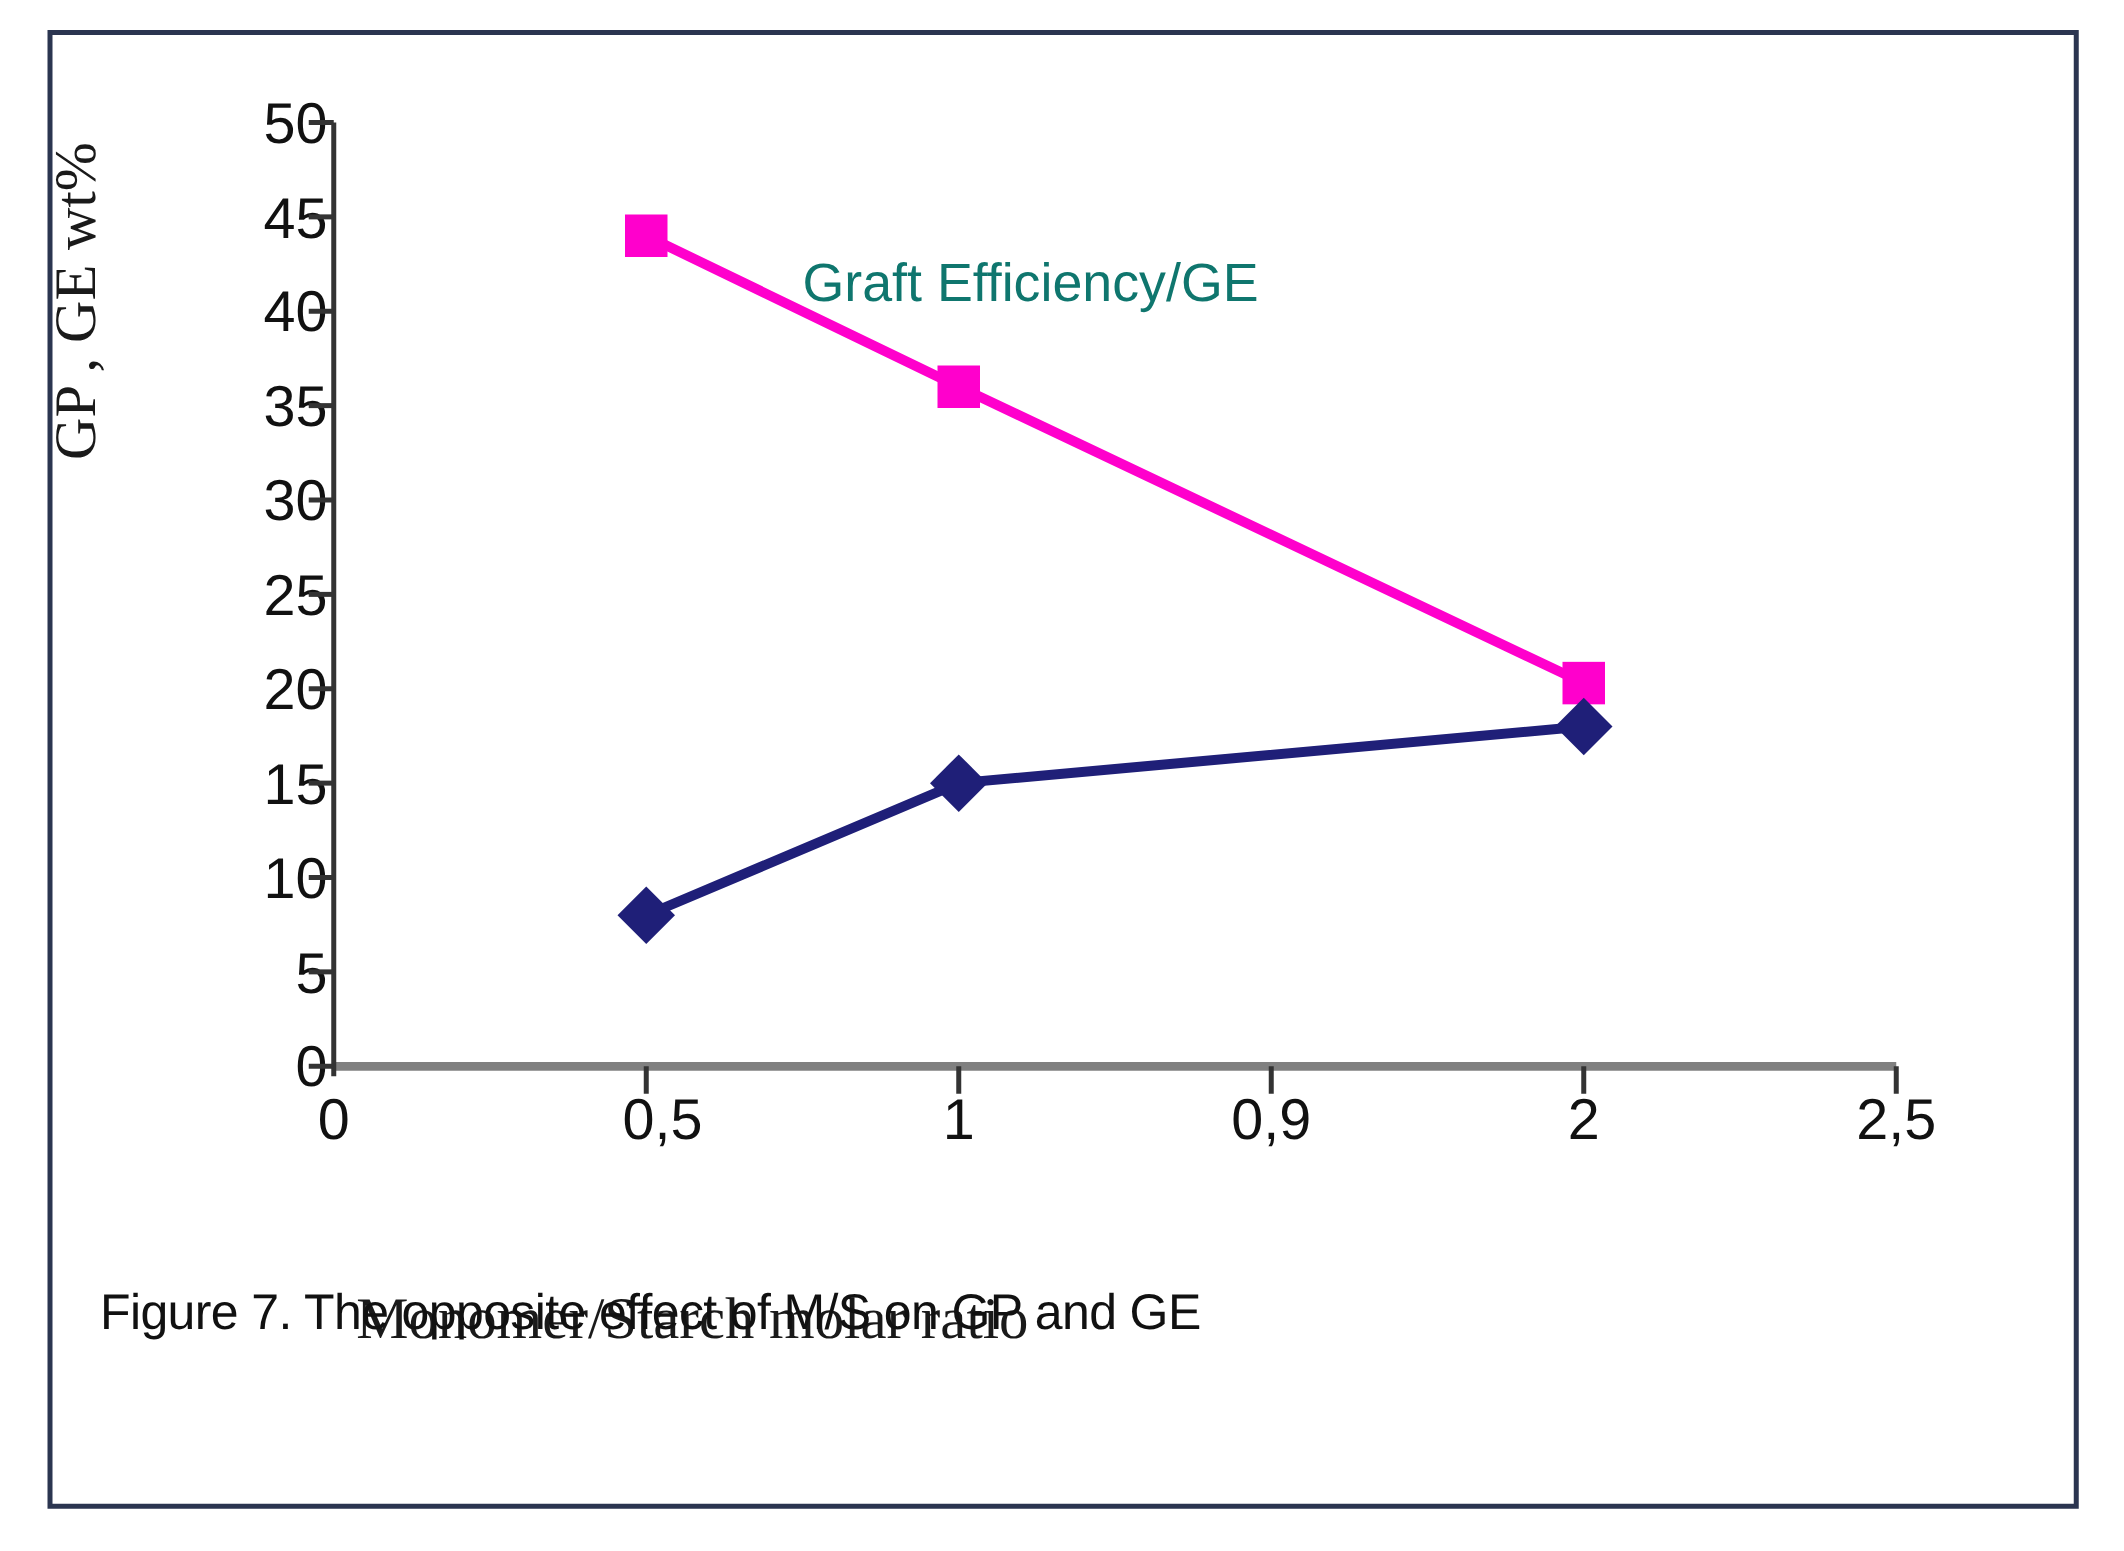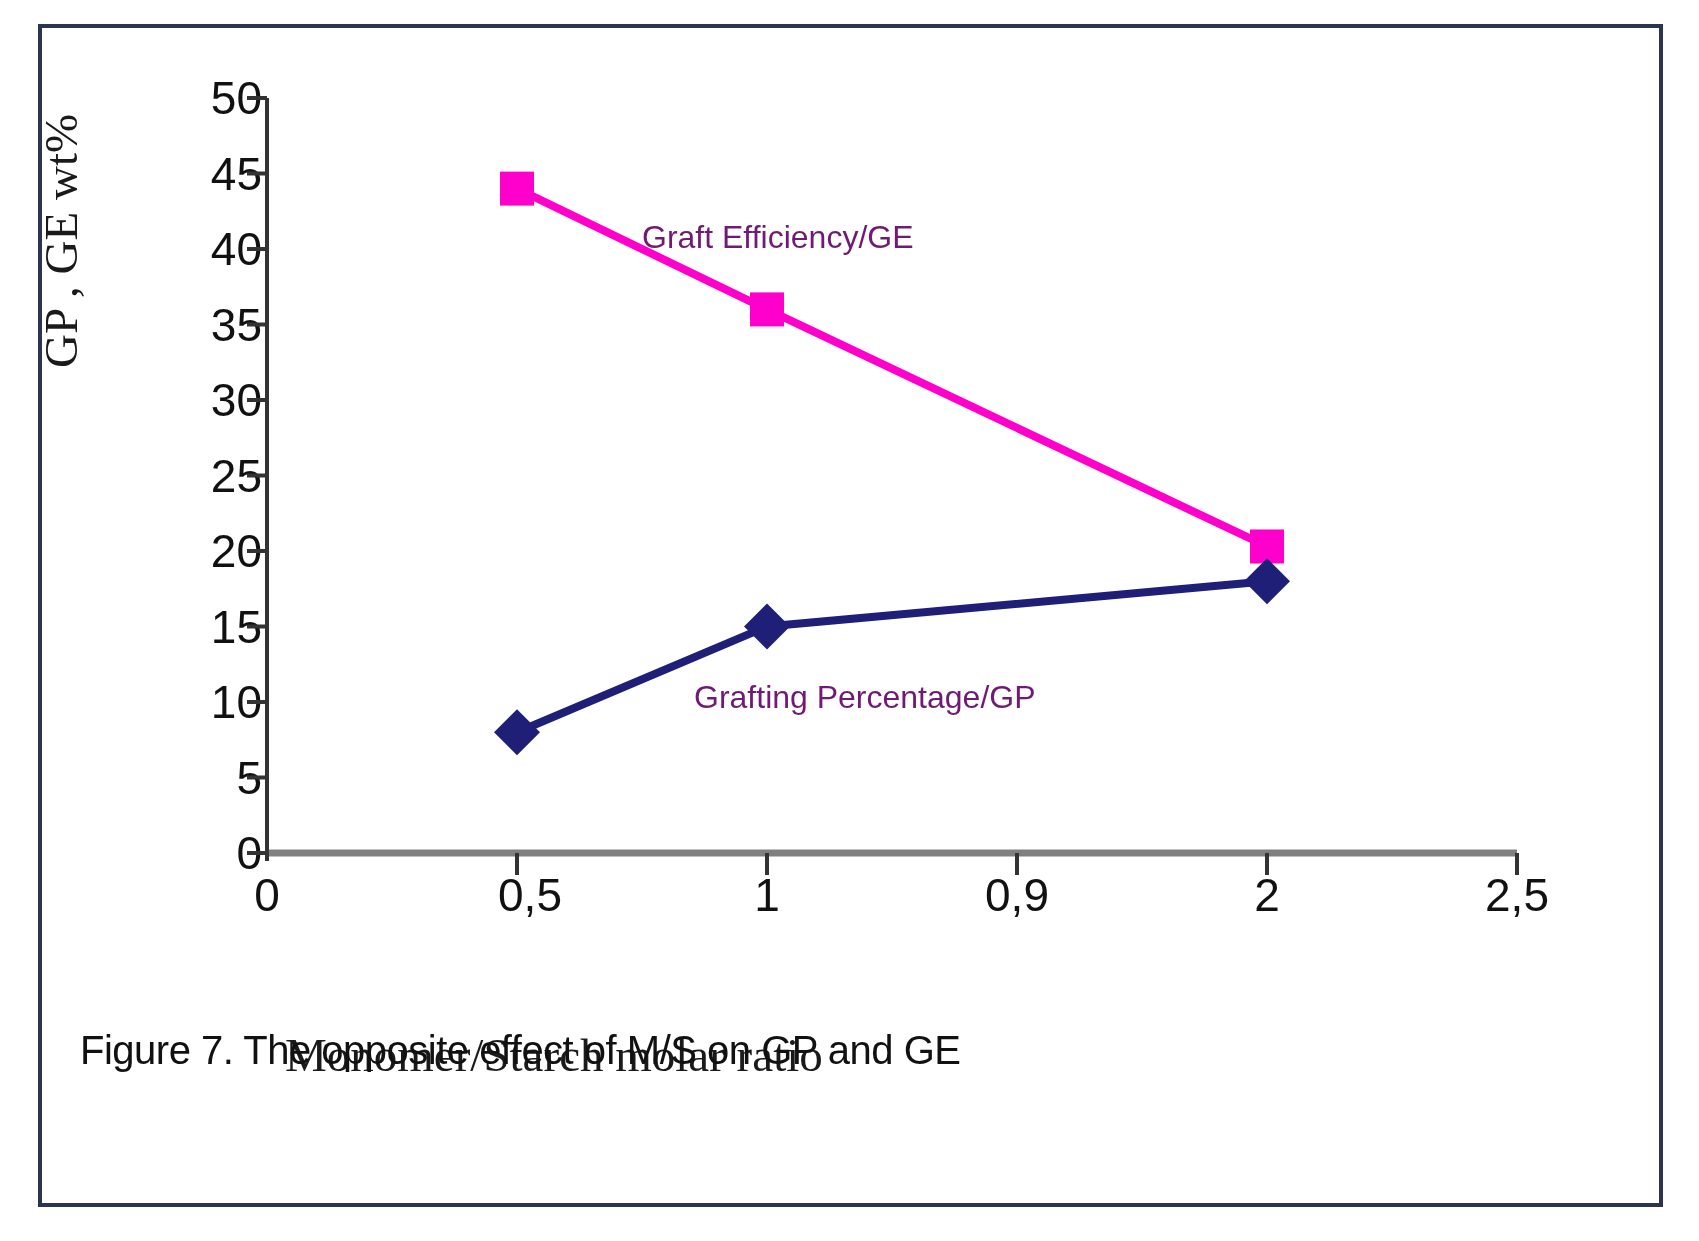--- a/index.html
+++ b/index.html
@@ -66,24 +66,23 @@
     font-family:"Liberation Serif",serif;
     font-size:47px;
     color:#1a1a1a;
     white-space:nowrap;
   }
 
   
   .series-annot{
     position:absolute;
     font-family:"Liberation Sans",sans-serif;
-    font-size:32px;
-    color:#701a75;
+    font-size:43px;
+    color:#0f766e;
     white-space:nowrap;
-    margin-top:16px;
   }
   #annot-ge{ left:600px; top:175px; }
   #annot-gp{ left:652px; top:635px; }
 
   
   #figure-caption{
     position:absolute;
     left:38px;
     top:1000px;
     font-family:"Liberation Sans",sans-serif;
@@ -154,17 +153,16 @@
           <polygon points="500,505.5 523,528.5 500,551.5 477,528.5" fill="#1f1f78"></polygon>
           <polygon points="1000,460.2 1023,483.2 1000,506.2 977,483.2" fill="#1f1f78"></polygon>
         </g>
     </svg>
   </div>
 
   <div id="y-axis-title">GP , GE wt%</div>
   <div id="x-axis-title">Monomer/Starch molar ratio</div>
 
   <div class="series-annot" id="annot-ge">Graft Efficiency/GE</div>
-  <div class="series-annot" id="annot-gp">Grafting Percentage/GP</div>
 
   <div id="figure-caption">Figure 7. The opposite effect of M/S on GP and GE</div>
 
 </div>
 
 </body></html>

